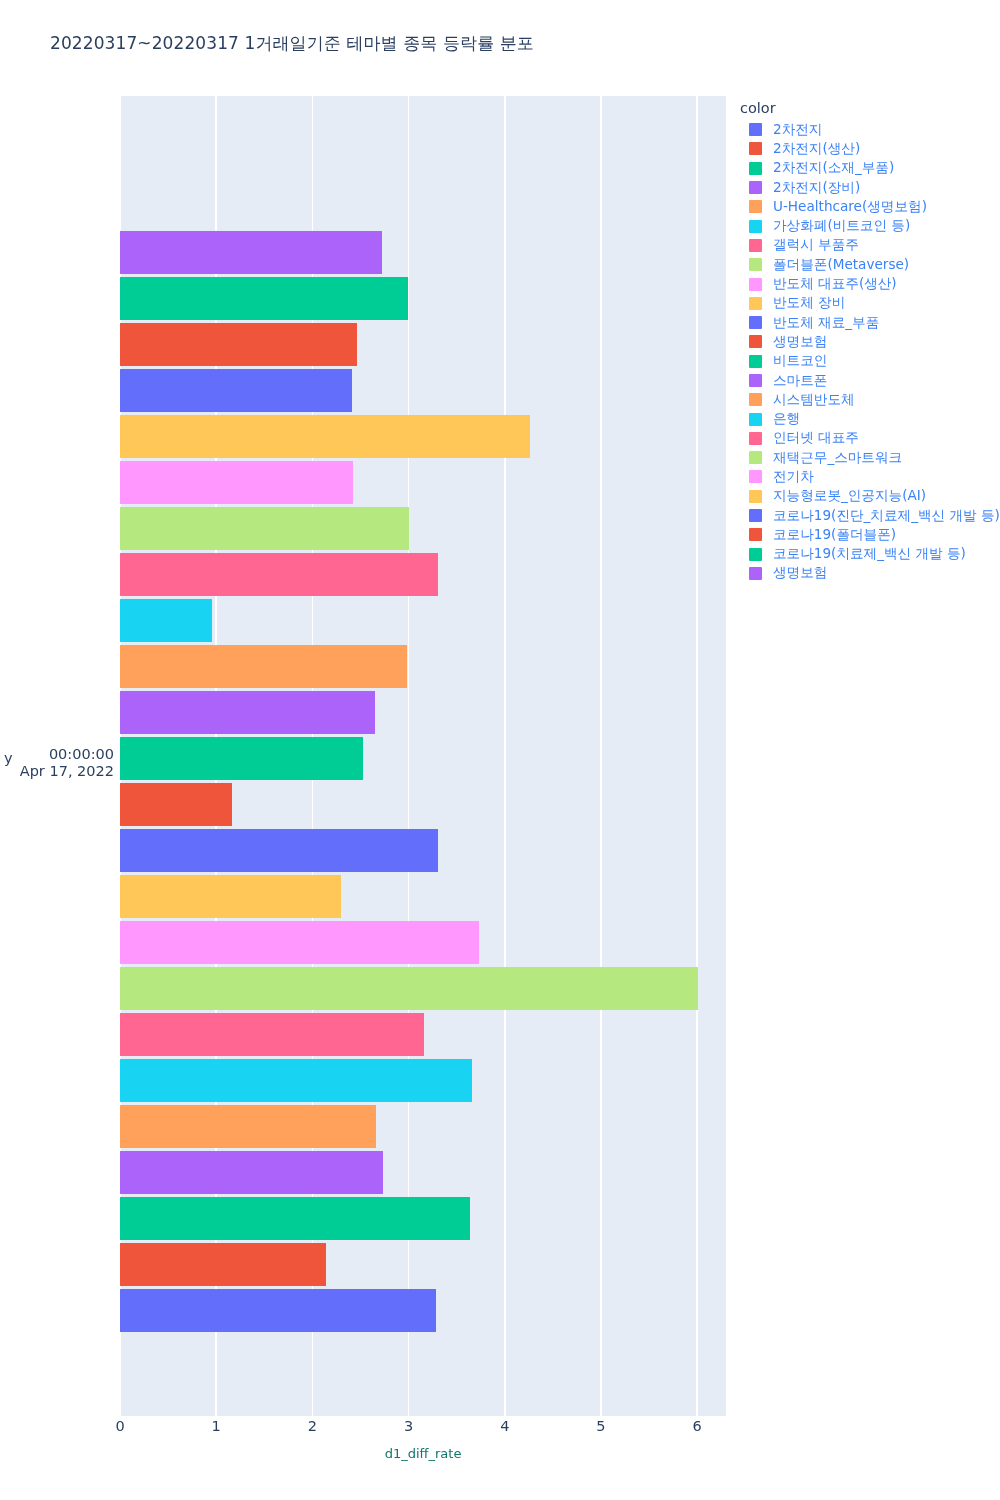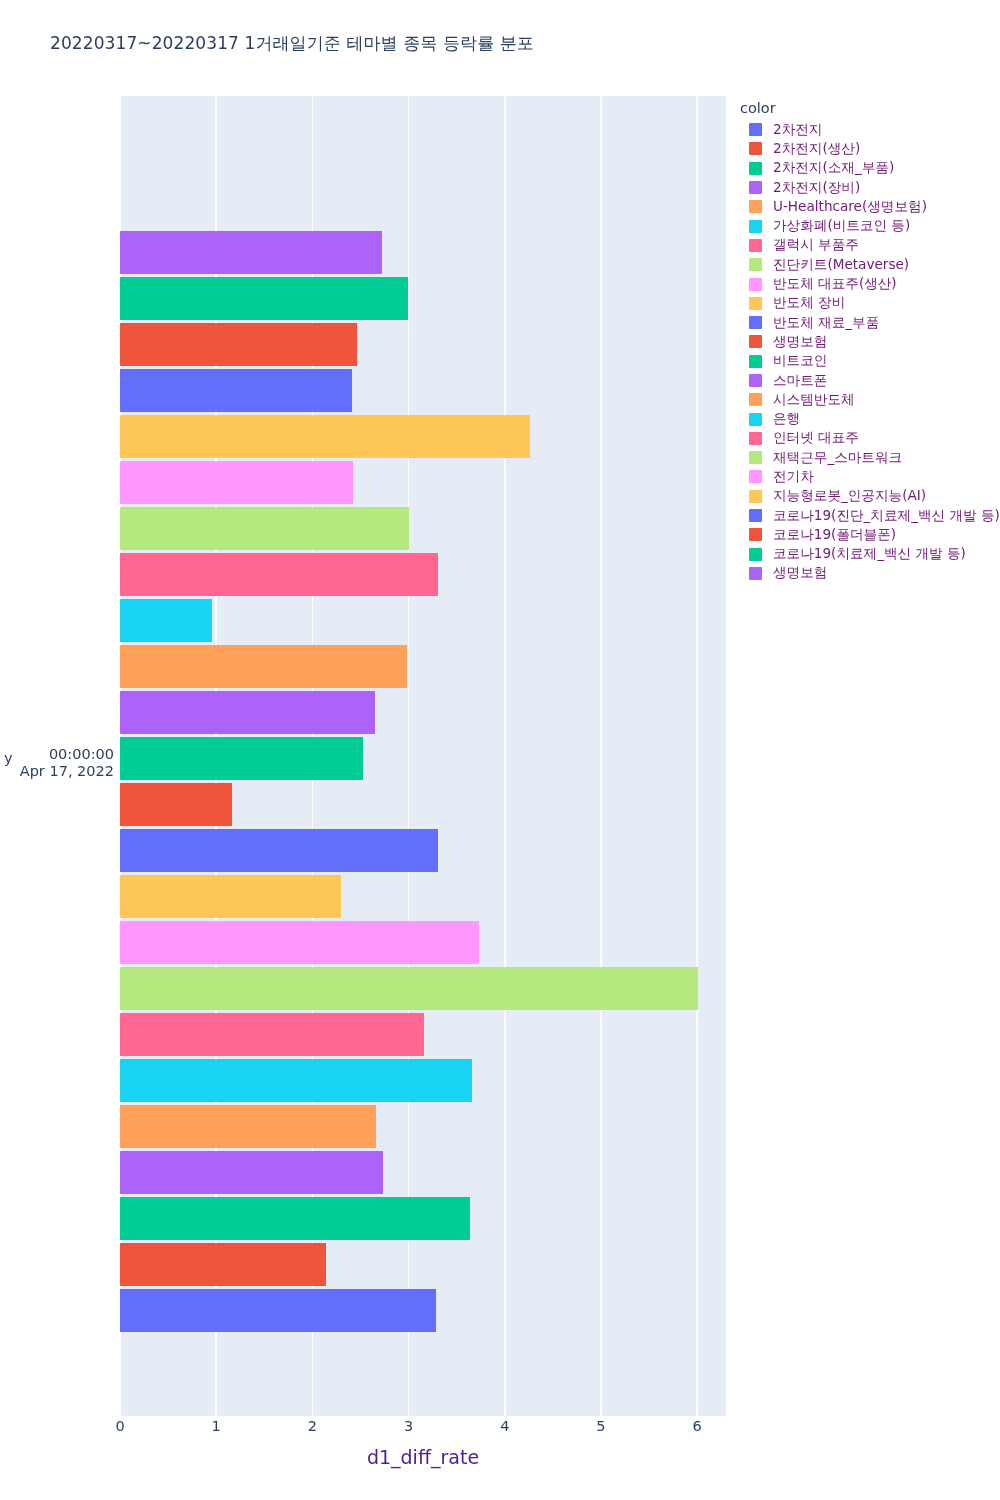--- a/index.html
+++ b/index.html
@@ -77,22 +77,22 @@
     transform: translateX(-50%);
     font-size: 14.5px;
     color: #2a3f5f;
   }
   .xaxis-title {
     position: absolute;
     left: 120px;
     top: 1446px;
     width: 606px;
     text-align: center;
-    font-size: 19px;
-    color: #4c1d95;
+    font-size: 13px;
+    color: #0f766e;
   }
   .yaxis-title {
     position: absolute;
     left: 4px;
     top: 750px;
     font-size: 14.5px;
     color: #2a3f5f;
   }
   .ytick-wrap {
     position: absolute;
@@ -129,21 +129,21 @@
   }
   .legend-swatch {
     width: 13px;
     height: 13px;
     flex: 0 0 13px;
     margin-right: 11px;
     border-radius: 1px;
   }
   .legend-label {
     font-size: 13.6px;
-    color: #701a75;
+    color: #3b82f6;
     white-space: nowrap;
   }
 </style>
 </head>
 <body>
 
 <div class="figure">
 
   <div class="title">20220317~20220317 1거래일기준 테마별 종목 등락률 분포</div>
 
@@ -279,21 +279,21 @@
         <div class="legend-item">
           <span class="legend-swatch" style="background: rgb(25, 211, 243);"></span>
           <span class="legend-label">가상화폐(비트코인 등)</span>
         </div>
         <div class="legend-item">
           <span class="legend-swatch" style="background: rgb(255, 102, 146);"></span>
           <span class="legend-label">갤럭시 부품주</span>
         </div>
         <div class="legend-item">
           <span class="legend-swatch" style="background: rgb(182, 232, 128);"></span>
-          <span class="legend-label">진단키트(Metaverse)</span>
+          <span class="legend-label">폴더블폰(Metaverse)</span>
         </div>
         <div class="legend-item">
           <span class="legend-swatch" style="background: rgb(255, 151, 255);"></span>
           <span class="legend-label">반도체 대표주(생산)</span>
         </div>
         <div class="legend-item">
           <span class="legend-swatch" style="background: rgb(255, 198, 88);"></span>
           <span class="legend-label">반도체 장비</span>
         </div>
         <div class="legend-item">

